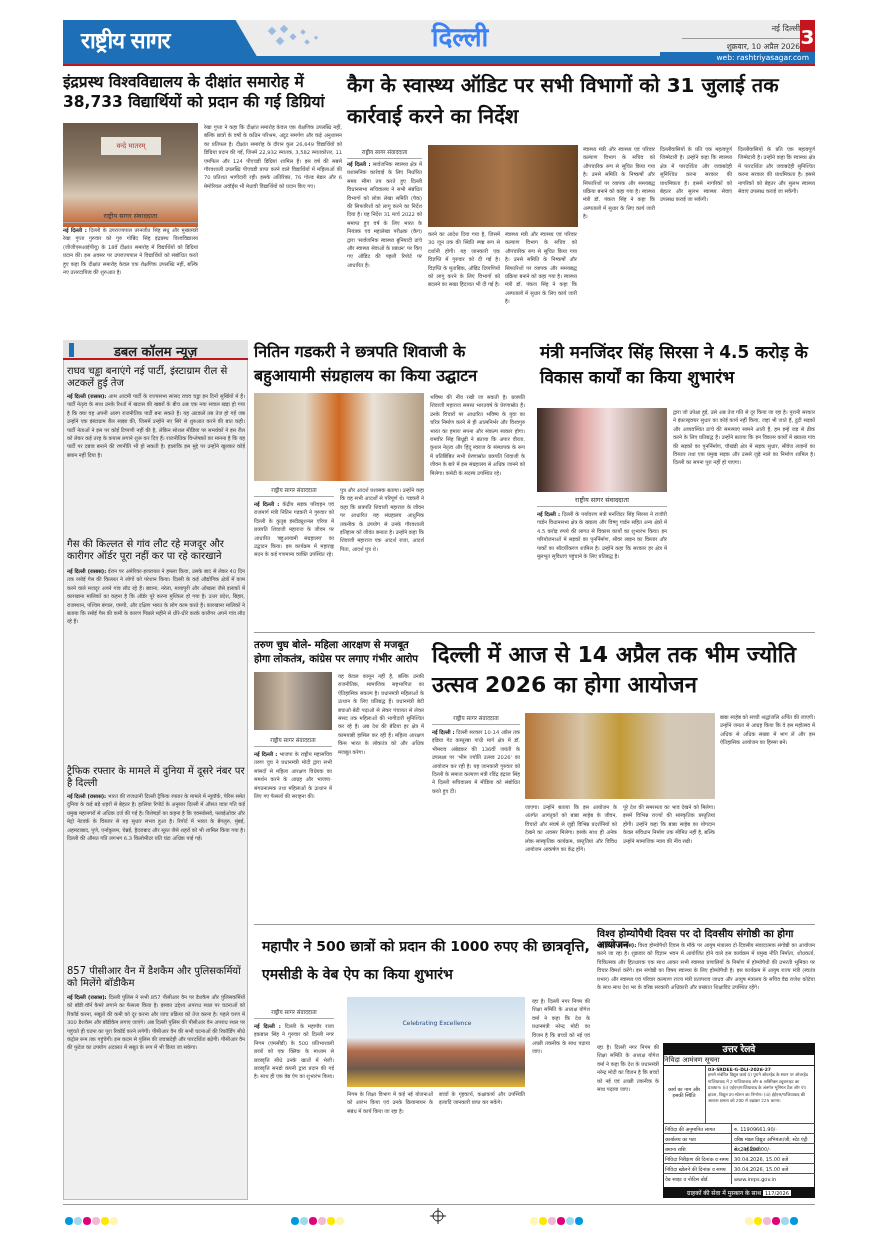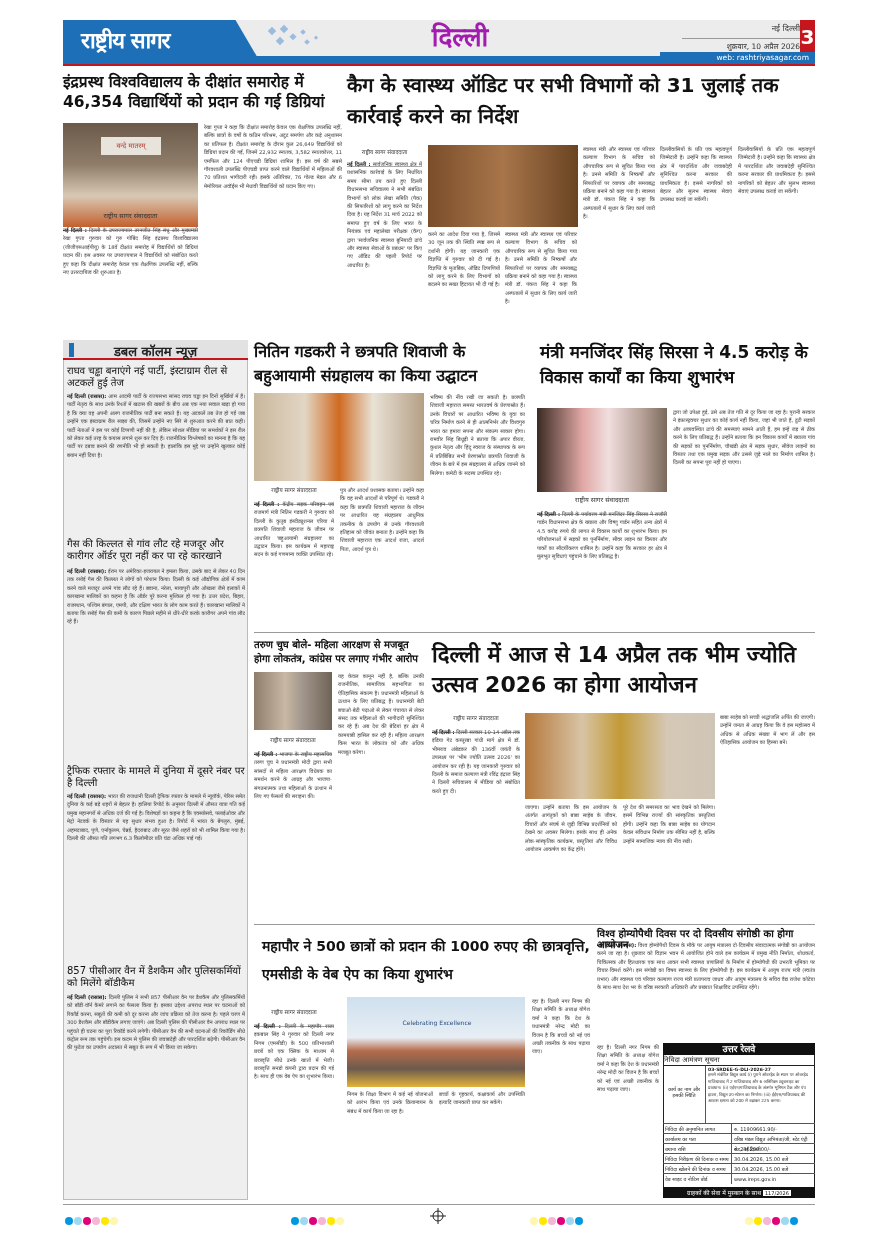--- a/index.html
+++ b/index.html
@@ -4,32 +4,32 @@
 <style>
   *{box-sizing:border-box;margin:0;padding:0}
   html,body{width:877px;height:1241px;background:#fff;overflow:hidden}
   body{position:relative;font-family:"DejaVu Sans",sans-serif;color:#222}
   .abs{position:absolute}
   
   #mast{left:63px;top:20px;width:752px;height:44px;background:#ececec}
   #logo{left:63px;top:20px;width:196px;height:40px;background:#1d6fb8;clip-path:polygon(0 0,88% 0,100% 100%,0 100%)}
   #logo span{position:absolute;left:18px;top:4px;color:#fff;font:bold 22px "DejaVu Sans",sans-serif;letter-spacing:-1px}
   #dots{left:265px;top:24px;width:60px;height:24px}
-  #section{left:400px;top:18px;width:120px;text-align:center;font:bold 26px "DejaVu Sans",sans-serif;color:#a21caf}
+  #section{left:400px;top:18px;width:120px;text-align:center;font:bold 26px "DejaVu Sans",sans-serif;color:#3b82f6}
   #city{left:705px;top:22px;width:95px;text-align:right;font-size:8px;color:#333}
   #date{left:682px;top:38px;width:118px;text-align:right;font-size:7.5px;color:#333;border-top:1px solid #999;padding-top:2px}
   #pagenum{left:800px;top:20px;width:15px;height:34px;background:#c4161c;color:#fff;font:bold 20px "DejaVu Sans",sans-serif;text-align:center;line-height:34px}
   #blueband{left:63px;top:56px;width:752px;height:8px;background:#1d6fb8}
   #web{left:660px;top:52px;width:155px;height:12px;background:#1d6fb8;color:#fff;font-size:7.5px;text-align:right;padding-right:6px;line-height:12px}
   #redrule{left:63px;top:64px;width:752px;height:2px;background:#c4161c}
   
   .hl{font-weight:bold;color:#111;line-height:1.15}
   .body{font-size:5.2px;line-height:8.4px;color:#444;text-align:justify;overflow:hidden}
   .body b{color:#111}
-  .byline{font-size:6.5px;color:#333;text-align:center;border-bottom:1px solid #aaa;padding-bottom:10px}
+  .byline{font-size:6.5px;color:#333;text-align:center;border-bottom:1px solid #aaa;padding-bottom:2px}
   .photo{background:#b7a58a;overflow:hidden}
   .rule{background:#999}
   #dcol{left:63px;top:340px;width:185px;height:860px;background:#efefef;border:1px solid #bbb}
   #dcol-head{left:63px;top:340px;width:185px;height:20px;background:#e2e2e2;border-bottom:2px solid #c4161c}
   #dcol-head span{position:absolute;left:0;width:100%;text-align:center;font:bold 13px "DejaVu Sans",sans-serif;color:#222;top:2px}
   #dcol-head i{position:absolute;left:6px;top:3px;width:5px;height:14px;background:#1d6fb8}
   .dh{font-size:10px;font-weight:normal;color:#111;line-height:12px}
   
   #ad{left:663px;top:1043px;width:152px;height:155px;border:1px solid #222;background:#fff}
   #ad-head{left:663px;top:1043px;width:152px;height:12px;background:#111;color:#fff;text-align:center;font:bold 9px "DejaVu Sans",sans-serif;line-height:12px}
@@ -59,21 +59,21 @@
     </g>
 </svg>
 <div id="section" class="abs">दिल्ली</div>
 <div id="city" class="abs">नई दिल्ली</div>
 <div id="date" class="abs">शुक्रवार, 10 अप्रैल 2026</div>
 <div id="pagenum" class="abs">3</div>
 <div id="blueband" class="abs"></div>
 <div id="web" class="abs">web: rashtriyasagar.com</div>
 <div id="redrule" class="abs"></div>
 
-<div class="abs hl" style="left:63px;top:72px;width:280px;font-size:15.5px;line-height:20px">इंद्रप्रस्थ विश्वविद्यालय के दीक्षांत समारोह में 46,354 विद्यार्थियों को प्रदान की गई डिग्रियां</div>
+<div class="abs hl" style="left:63px;top:72px;width:280px;font-size:15.5px;line-height:20px">इंद्रप्रस्थ विश्वविद्यालय के दीक्षांत समारोह में 38,733 विद्यार्थियों को प्रदान की गई डिग्रियां</div>
 <div class="abs photo" style="left:63px;top:123px;width:135px;height:104px;background:linear-gradient(#6b5a4a 0%,#8f7d6a 40%,#d8c9b4 70%,#c4602e 100%)">
   <div style="position:absolute;left:38px;top:14px;width:60px;height:18px;background:#e8e4dc;font-size:7px;text-align:center;line-height:18px;color:#b03a2e">वन्दे मातरम्</div>
 </div>
 <div class="abs byline" style="left:63px;top:211px;width:135px">राष्ट्रीय सागर संवाददाता</div>
 <div class="abs body" style="left:63px;top:226px;width:135px;height:106px"><b>नई दिल्ली :</b> <span>दिल्ली के उपराज्यपाल तरनजीत सिंह संधु और मुख्यमंत्री रेखा गुप्ता गुरुवार को गुरु गोबिंद सिंह इंद्रप्रस्थ विश्वविद्यालय (जीजीएसआईपीयू) के 18वें दीक्षांत समारोह में विद्यार्थियों को डिग्रियां प्रदान कीं। इस अवसर पर उपराज्यपाल ने विद्यार्थियों को संबोधित करते हुए कहा कि दीक्षांत समारोह केवल एक शैक्षणिक उपलब्धि नहीं, बल्कि नए उत्तरदायित्व की शुरुआत है।</span></div>
 <div class="abs body" style="left:204px;top:123px;width:138px;height:209px">रेखा गुप्ता ने कहा कि दीक्षांत समारोह केवल एक शैक्षणिक उपलब्धि नहीं, बल्कि छात्रों के वर्षों के कठिन परिश्रम, अटूट समर्पण और कड़े अनुशासन का प्रतिफल है। दीक्षांत समारोह के दौरान कुल 26,649 विद्यार्थियों को डिग्रियां प्रदान की गईं, जिनमें 22,932 स्नातक, 3,582 स्नातकोत्तर, 11 एमफिल और 124 पीएचडी डिग्रियां शामिल हैं। इस वर्ष की सबसे गौरवशाली उपलब्धि पीएचडी प्राप्त करने वाले विद्यार्थियों में महिलाओं की 70 प्रतिशत भागीदारी रही। इसके अतिरिक्त, 76 गोल्ड मेडल और 6 मेमोरियल अवॉर्ड्स भी मेधावी विद्यार्थियों को प्रदान किए गए।</div>
 
 <div class="abs hl" style="left:347px;top:70px;width:470px;font-size:20px;line-height:31px;font-weight:900">कैग के स्वास्थ्य ऑडिट पर सभी विभागों को 31 जुलाई तक कार्रवाई करने का निर्देश</div>
 <div class="abs byline" style="left:347px;top:148px;width:75px;font-size:5.5px">राष्ट्रीय सागर संवाददाता</div>
 <div class="abs body" style="left:347px;top:160px;width:75px;height:172px"><b>नई दिल्ली :</b> <span>सार्वजनिक स्वास्थ्य क्षेत्र में प्रशासनिक कार्रवाई के लिए निर्धारित समय सीमा तय करते हुए दिल्ली विधानसभा सचिवालय ने सभी संबंधित विभागों को लोक लेखा समिति (पैक) की सिफारिशों को लागू करने का निर्देश दिया है। यह निर्देश 31 मार्च 2022 को समाप्त हुए वर्ष के लिए भारत के नियंत्रक एवं महालेखा परीक्षक (कैग) द्वारा 'सार्वजनिक स्वास्थ्य बुनियादी ढांचे और स्वास्थ्य सेवाओं के प्रबंधन' पर किए गए ऑडिट की पहली रिपोर्ट पर आधारित है।</span></div>

